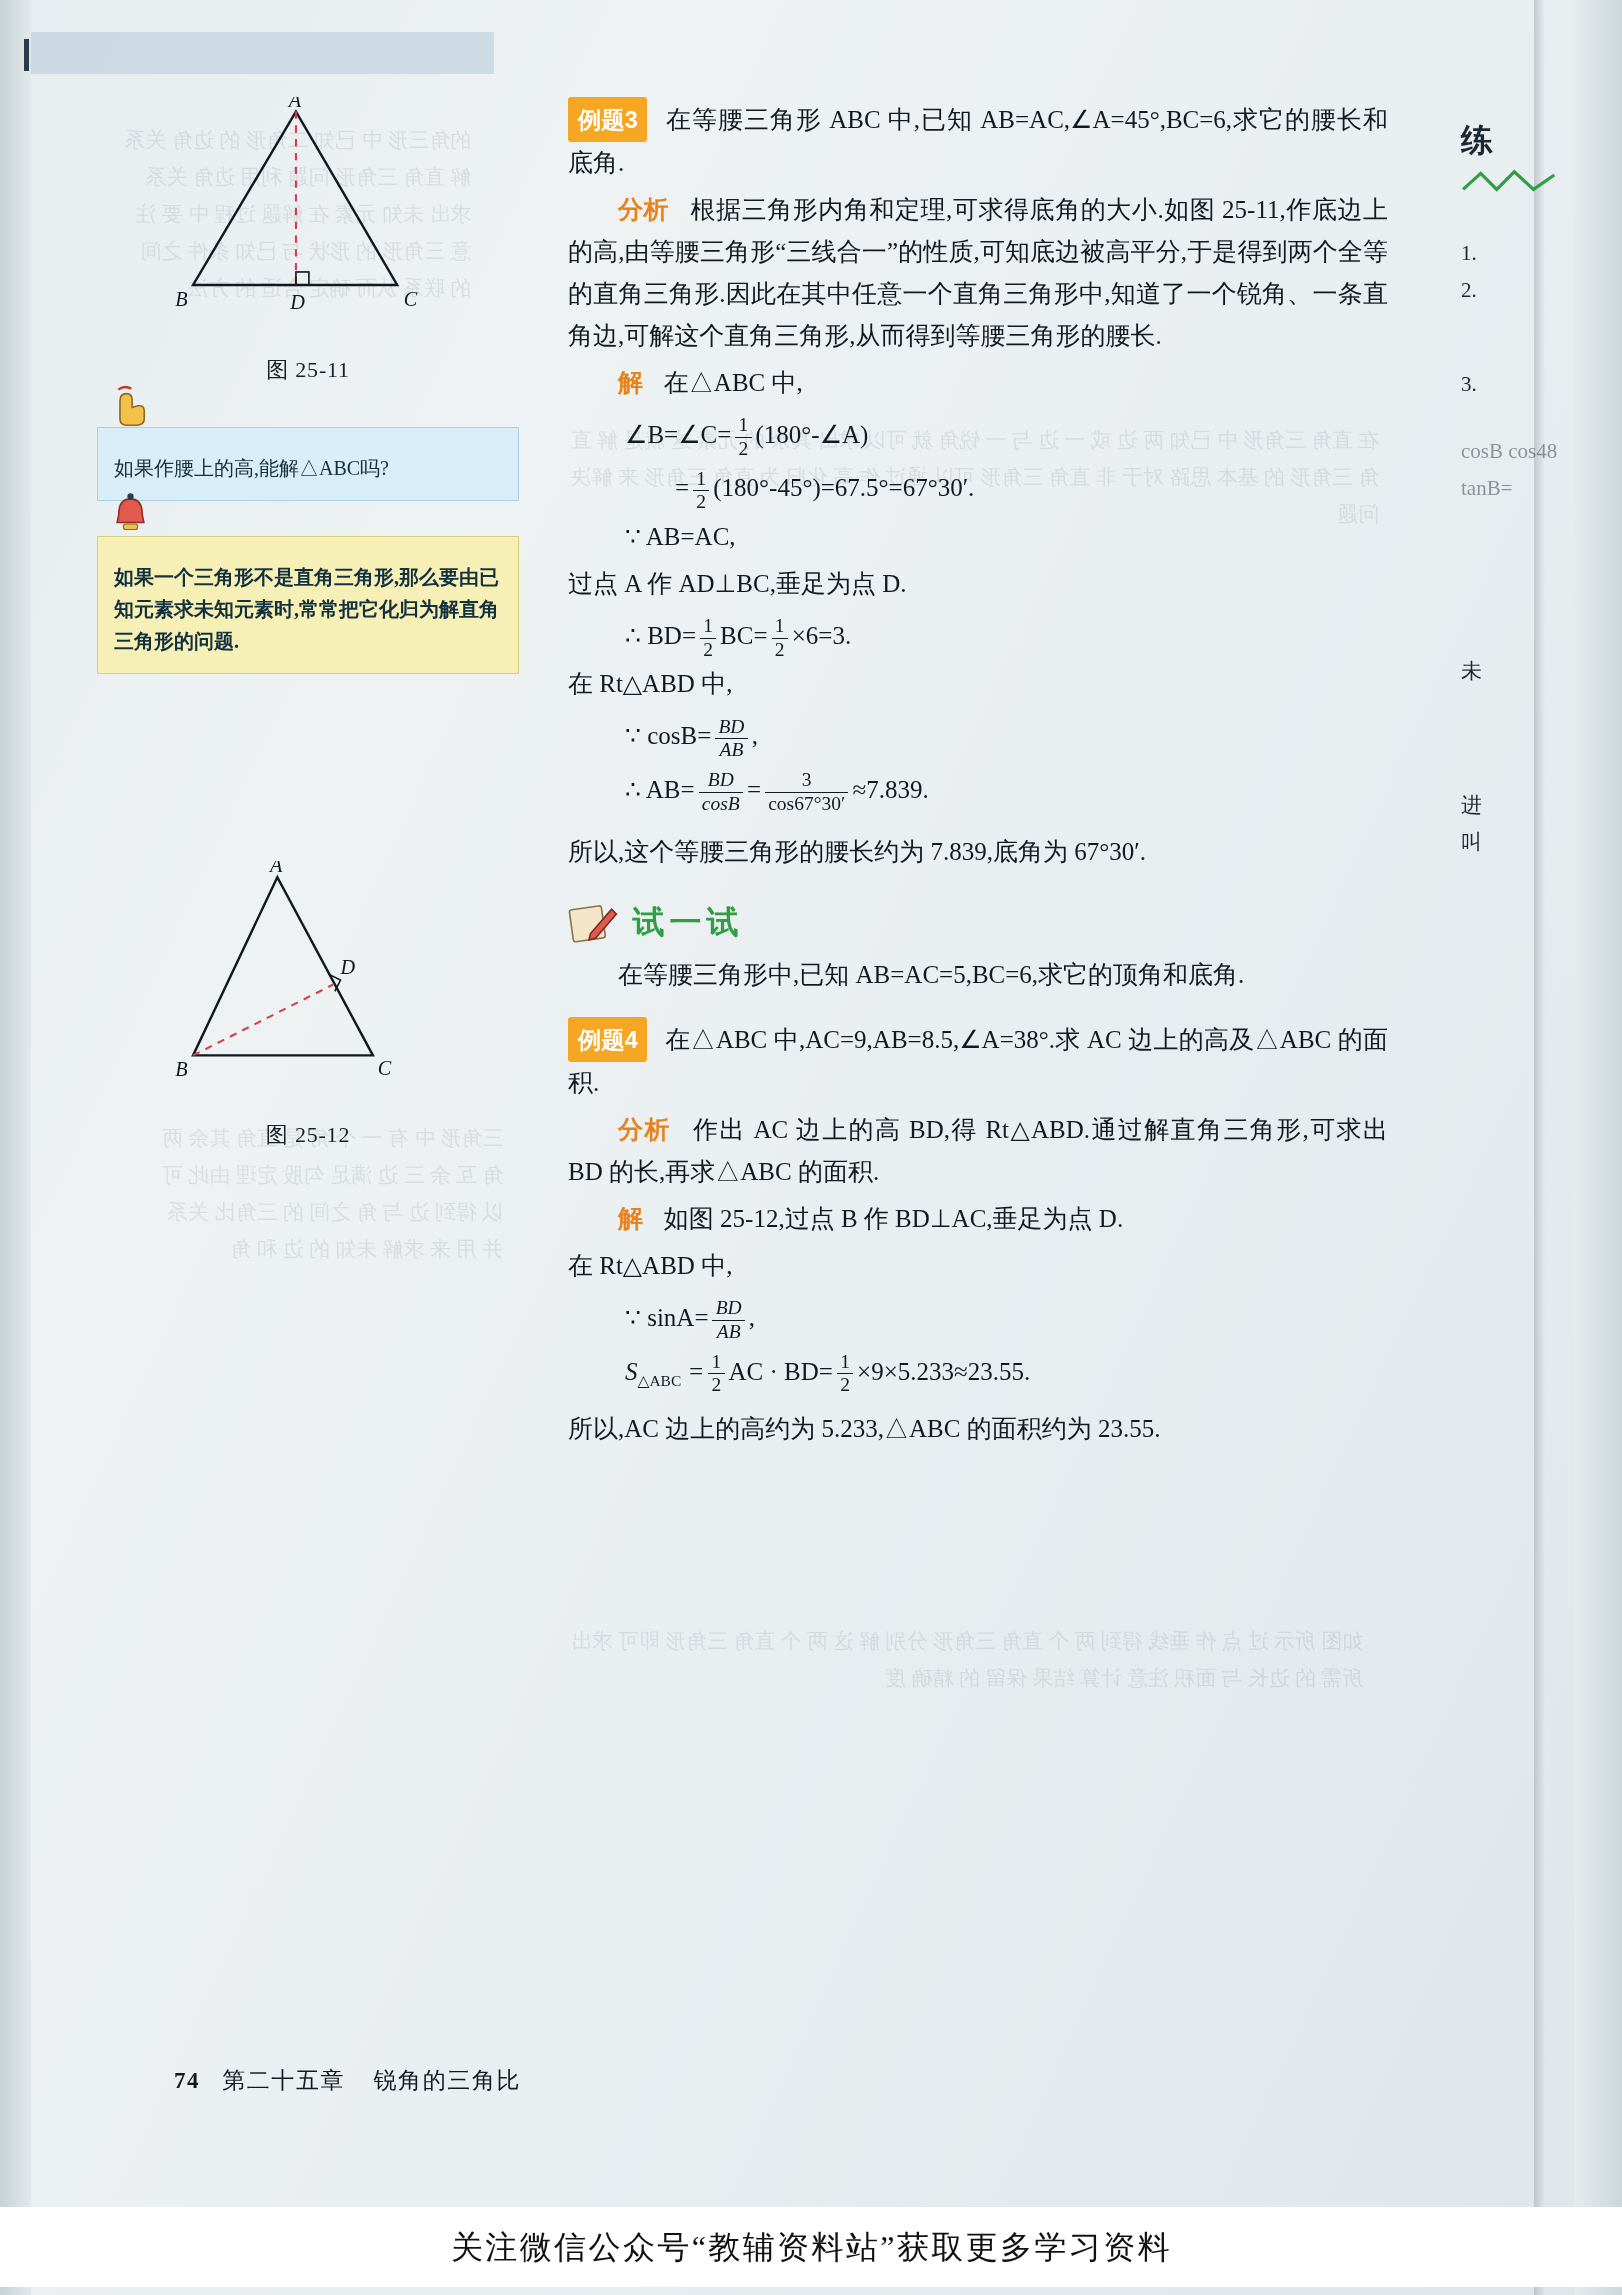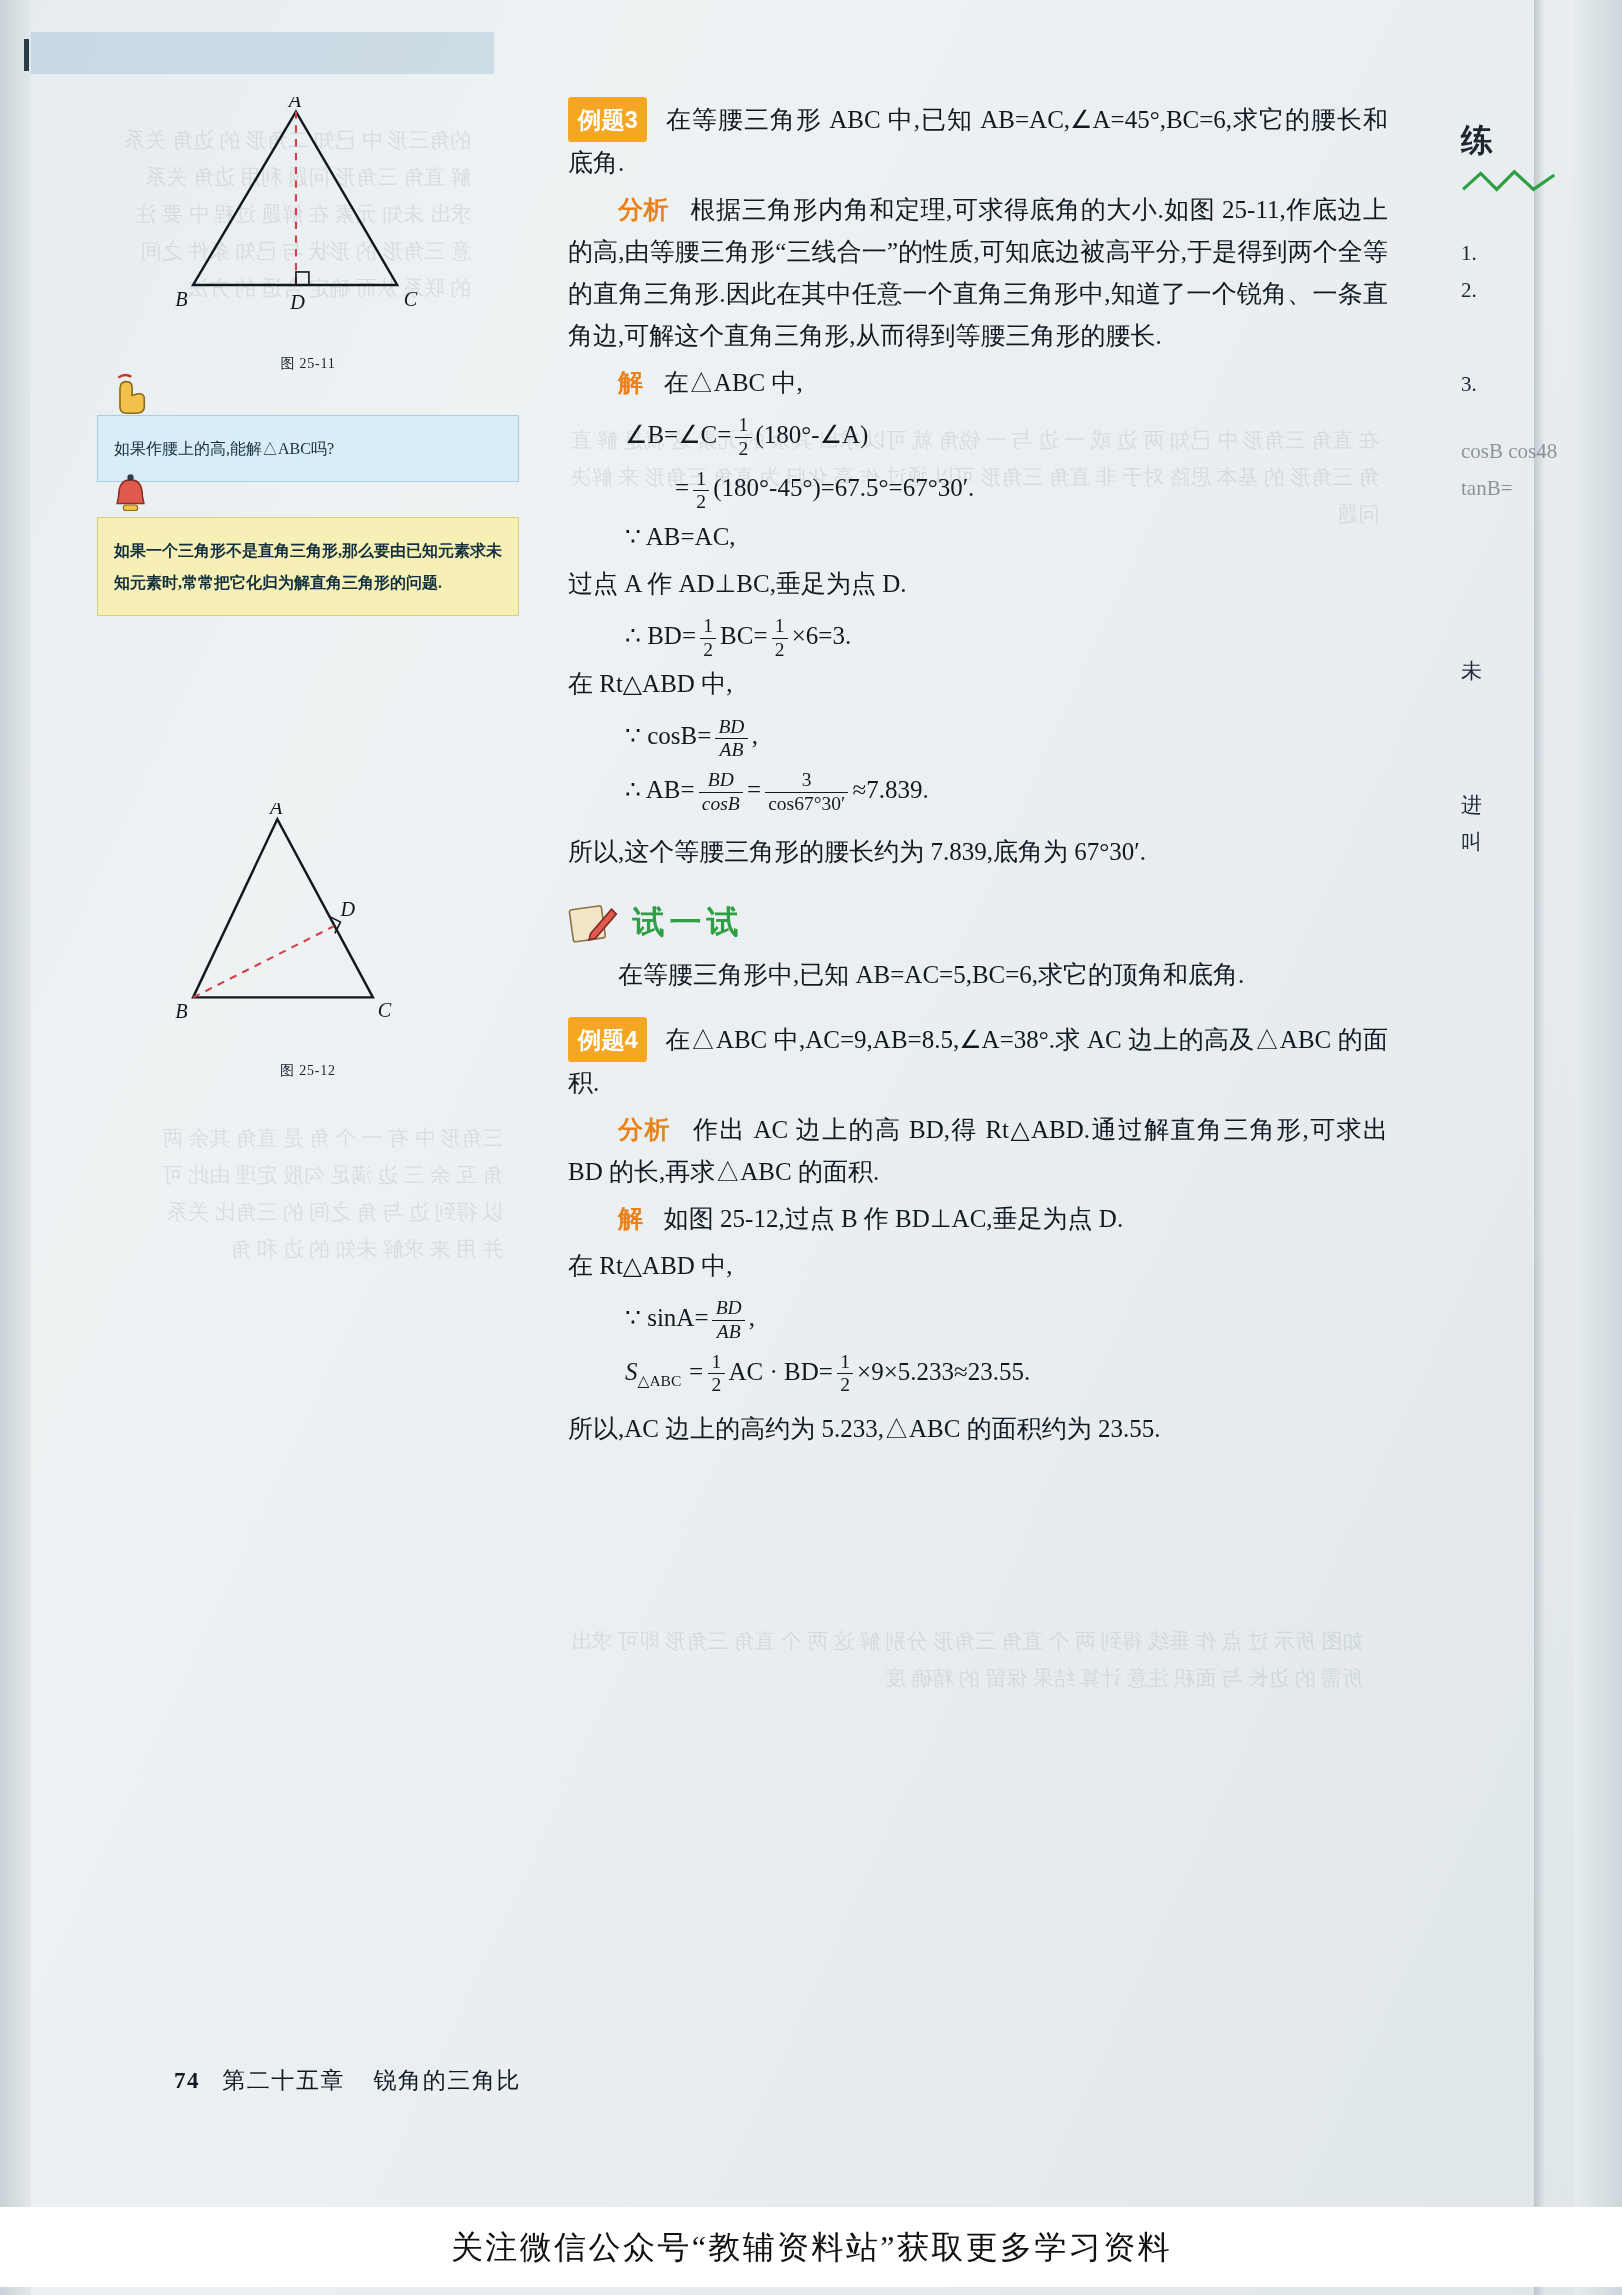--- a/index.html
+++ b/index.html
@@ -37,27 +37,27 @@
   }
   .tickmark{position:absolute;left:24px;top:39px;width:4.9px;height:32px;background:#2b3c49;}
 
   
   .col-left{position:absolute;left:97px;top:97px;width:422px;}
   .col-main{position:absolute;left:568px;top:97px;width:820px;}
   .col-right{position:absolute;left:1461px;top:122px;width:154px;}
 
   
   .fig-caption{
-    text-align:center;font-size:14px;color:#17202a;margin-top:11.4px;letter-spacing:0.8px;
+    text-align:center;font-size:22px;color:#17202a;margin-top:11.4px;letter-spacing:0.8px;
   }
   .figbox{position:relative;}
 
   
   .bubble{
-    position:relative;padding:17px 16px 16px 16px;font-size:16px;line-height:32px;
+    position:relative;padding:24px 16px 16px 16px;font-size:20px;line-height:32px;
     color:#13303f;font-family:"Liberation Serif",serif;
   }
   .bubble-blue{background:#d8edf7;border:0.8px solid #a9cfe3;}
   .bubble-yellow{background:#f6f0b6;border:0.8px solid #d9cf76;}
   .bubble-icon{position:absolute;left:0;width:47px;height:44px;}
 
   
   .main-para{
     font-size:25px;line-height:42px;color:#121a21;text-align:justify;
     margin:0 0 4.9px 0;

